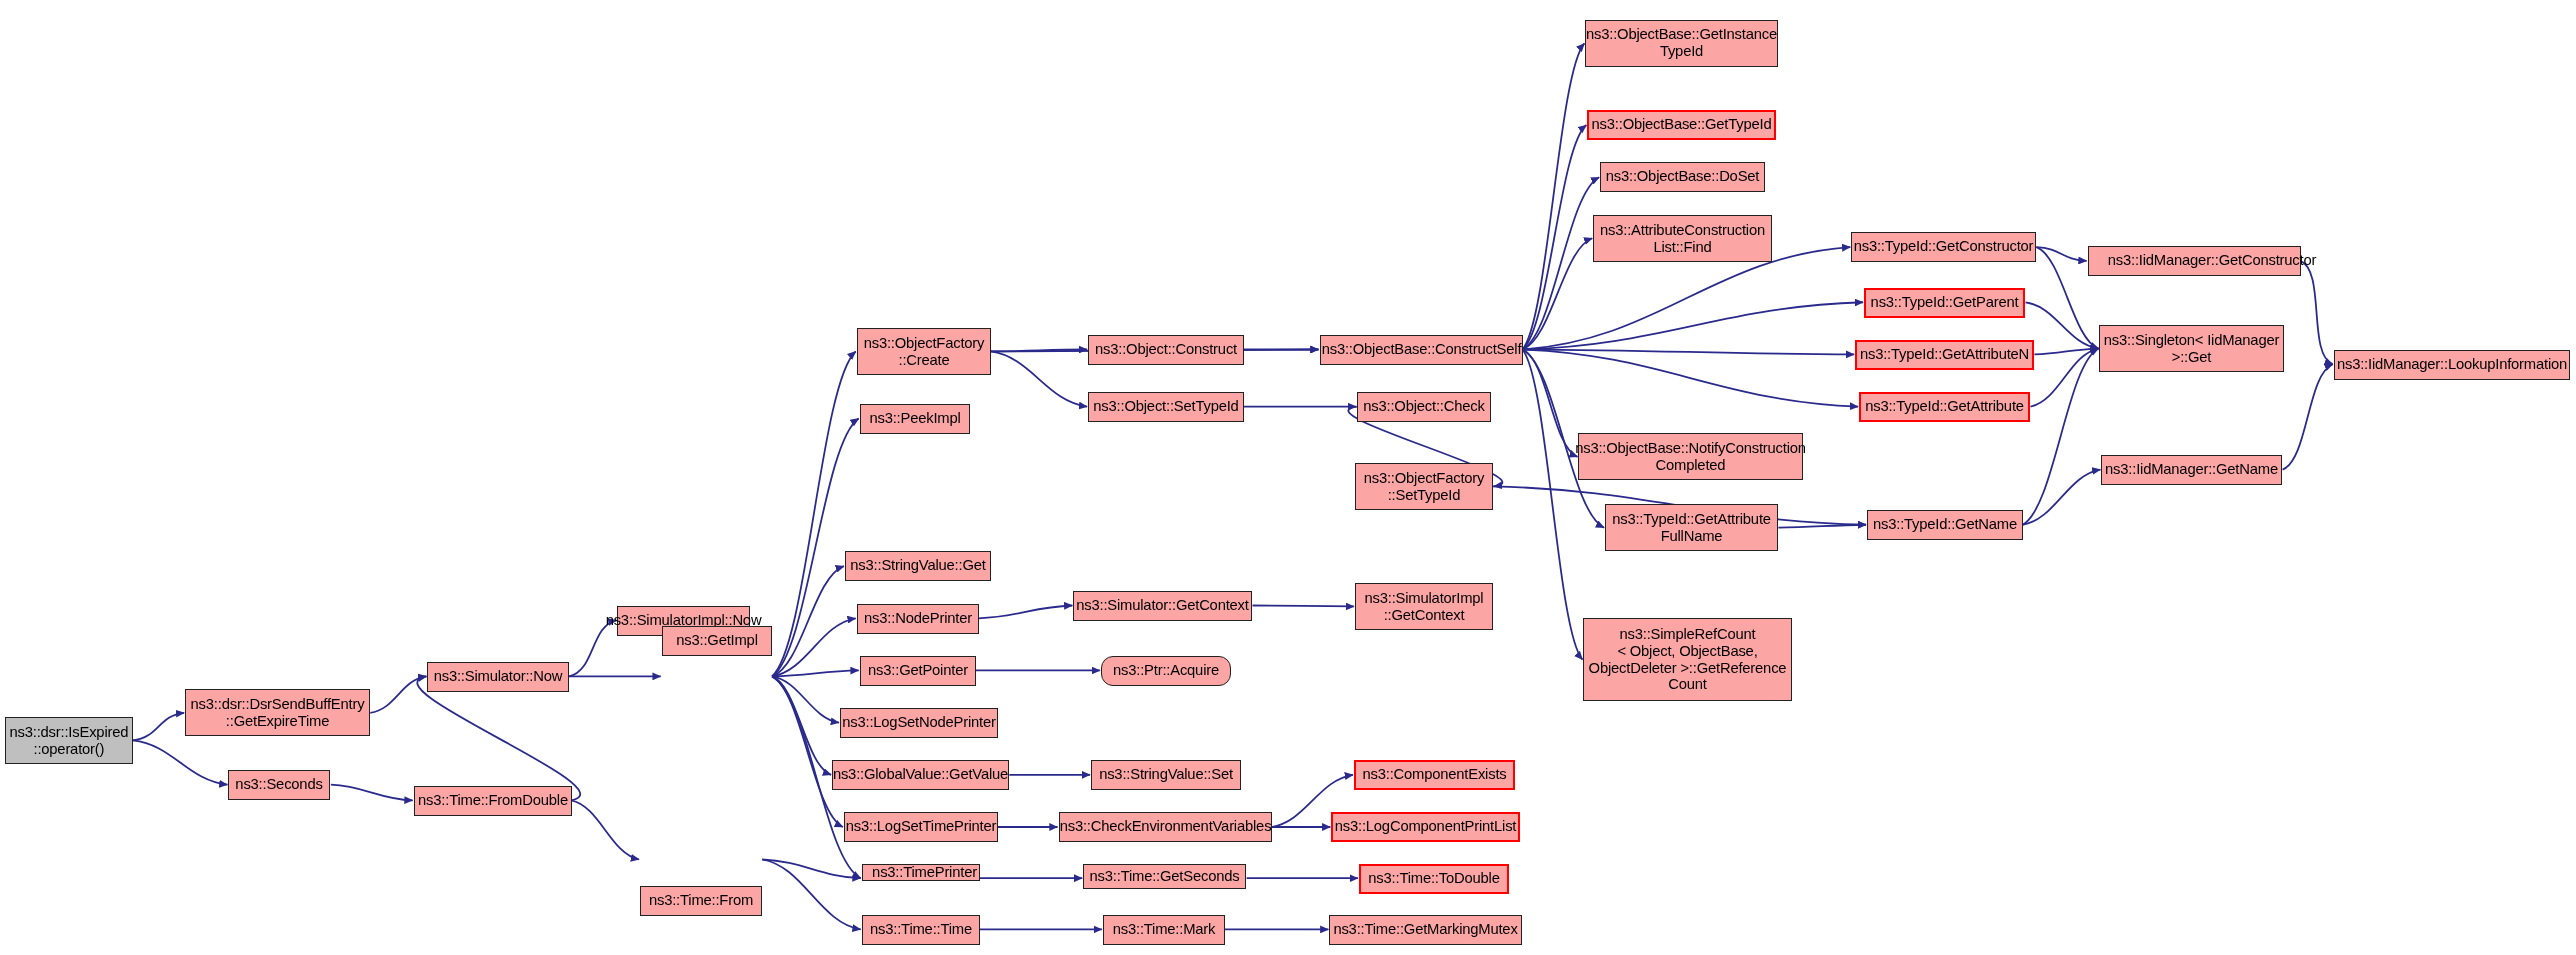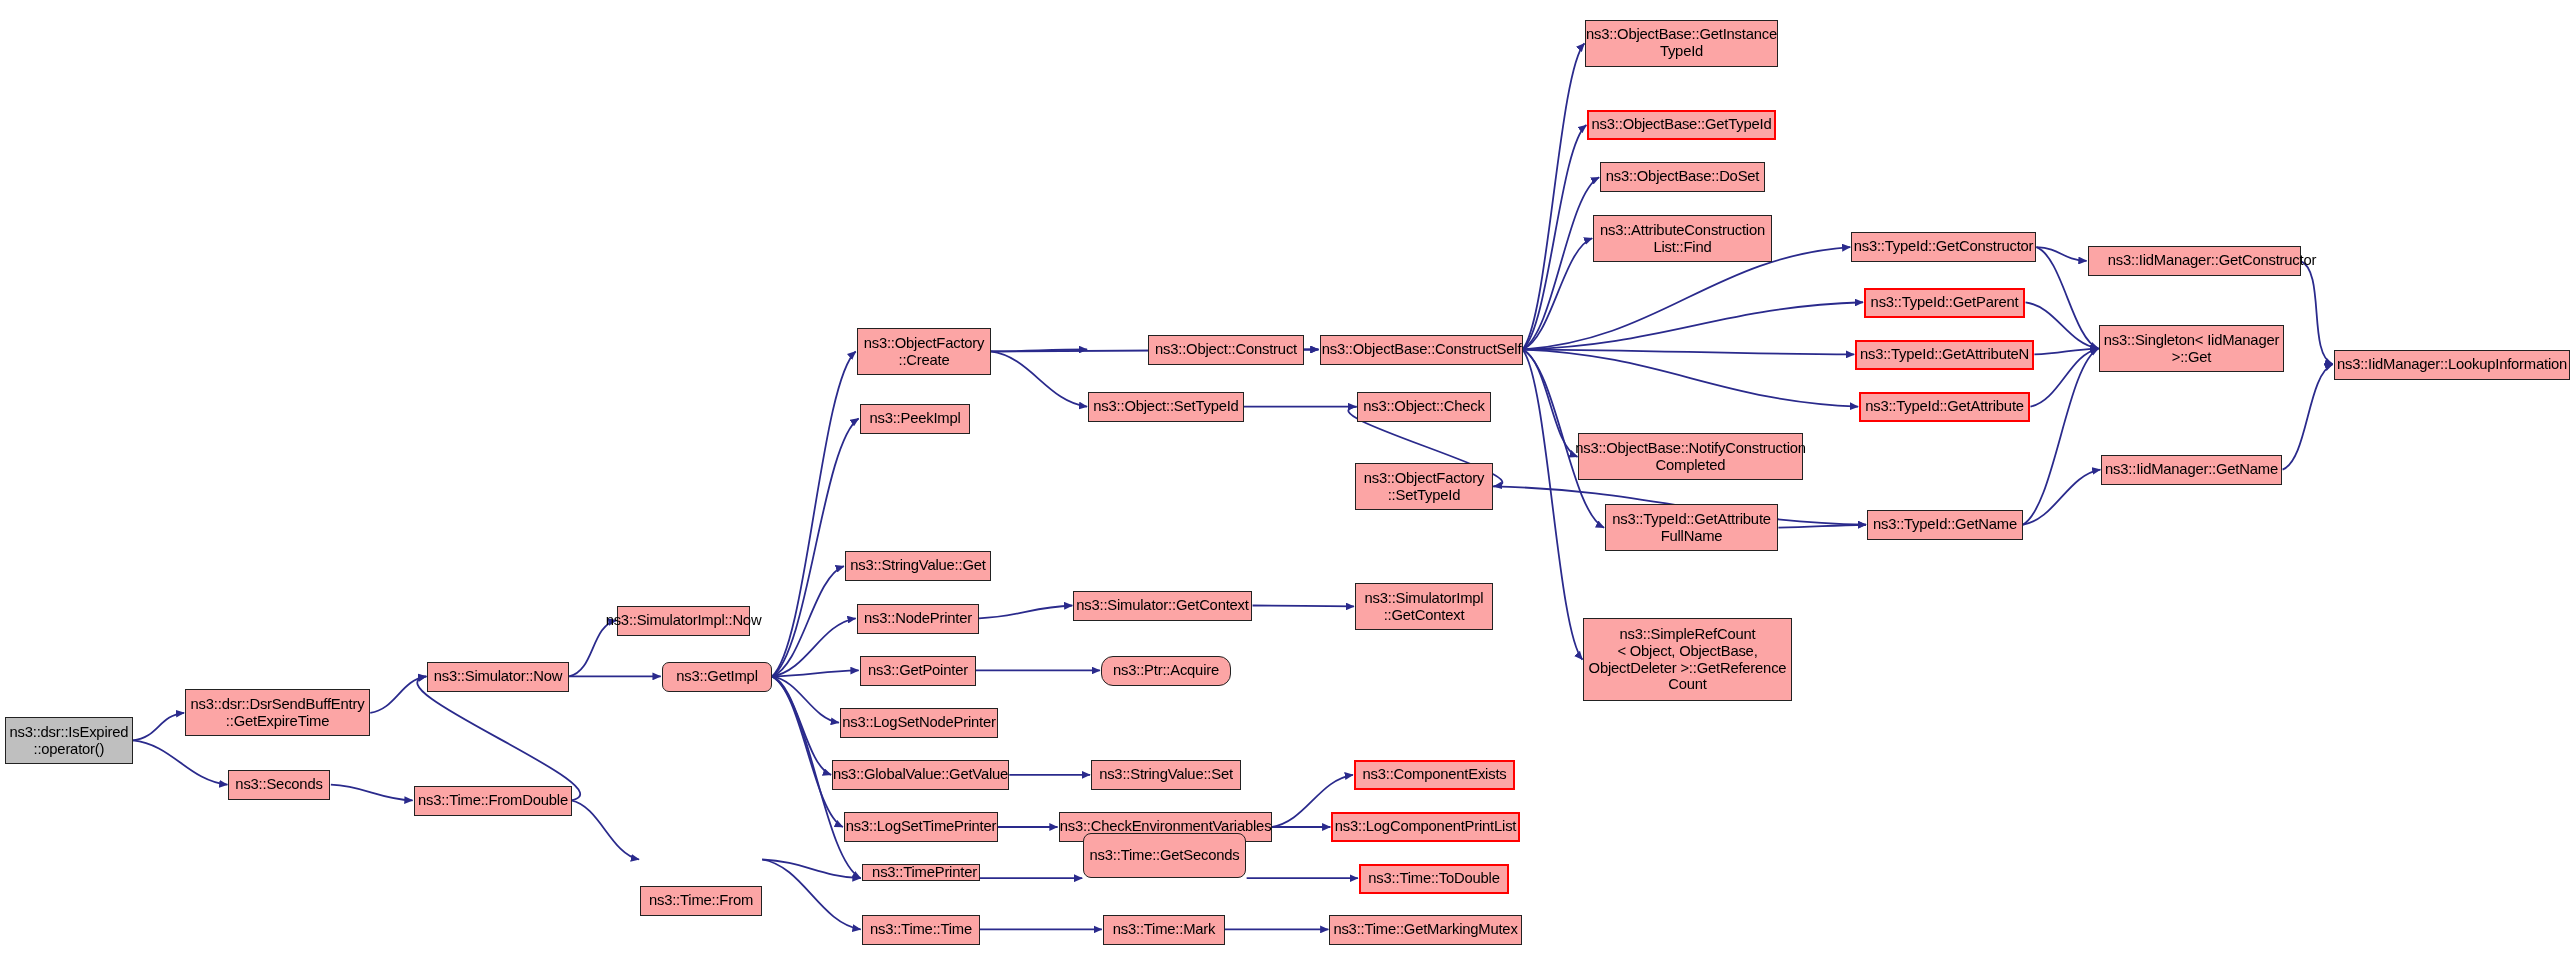--- a/index.html
+++ b/index.html
@@ -86,39 +86,39 @@
   </svg>
   <div id="node-layer">
       <div class="node root" style="left: 4.9px; top: 717px; width: 128px; height: 47px;">ns3::dsr::IsExpired
 ::operator()</div>
       <div class="node" style="left: 185px; top: 689px; width: 185px; height: 47px;">ns3::dsr::DsrSendBuffEntry
 ::GetExpireTime</div>
       <div class="node" style="left: 228px; top: 770px; width: 102px; height: 29.5px;">ns3::Seconds</div>
       <div class="node" style="left: 427px; top: 662px; width: 142px; height: 29.5px;">ns3::Simulator::Now</div>
       <div class="node" style="left: 414px; top: 786px; width: 158px; height: 29.5px;">ns3::Time::FromDouble</div>
       <div class="node" style="left: 617px; top: 606px; width: 133px; height: 29.5px;">ns3::SimulatorImpl::Now</div>
-      <div class="node" style="left: 662px; top: 662px; width: 110px; height: 29.5px; border-radius: 7px;">ns3::GetImpl</div>
+      <div class="node" style="left: 662px; top: 626px; width: 110px; height: 29.5px;">ns3::GetImpl</div>
       <div class="node" style="left: 640px; top: 886px; width: 122px; height: 29.5px;">ns3::Time::From</div>
       <div class="node" style="left: 857px; top: 328px; width: 134px; height: 47px;">ns3::ObjectFactory
 ::Create</div>
       <div class="node" style="left: 860px; top: 404px; width: 110px; height: 29.5px;">ns3::PeekImpl</div>
       <div class="node" style="left: 845px; top: 551px; width: 146px; height: 29.5px;">ns3::StringValue::Get</div>
       <div class="node" style="left: 857px; top: 604px; width: 122px; height: 29.5px;">ns3::NodePrinter</div>
       <div class="node" style="left: 860px; top: 656px; width: 116px; height: 29.5px;">ns3::GetPointer</div>
       <div class="node" style="left: 840px; top: 708px; width: 158px; height: 29.5px;">ns3::LogSetNodePrinter</div>
       <div class="node" style="left: 832px; top: 760px; width: 177px; height: 29.5px;">ns3::GlobalValue::GetValue</div>
       <div class="node" style="left: 844px; top: 812px; width: 154px; height: 29.5px;">ns3::LogSetTimePrinter</div>
       <div class="node" style="left: 862px; top: 864px; width: 118px; height: 17px; padding-left: 10px;">ns3::TimePrinter</div>
       <div class="node" style="left: 862px; top: 915px; width: 118px; height: 29.5px;">ns3::Time::Time</div>
-      <div class="node" style="left: 1148px; top: 335px; width: 156px; height: 29.5px;">ns3::Object::Construct</div>
+      <div class="node" style="left: 1088px; top: 335px; width: 156px; height: 29.5px;">ns3::Object::Construct</div>
       <div class="node" style="left: 1088px; top: 392px; width: 156px; height: 29.5px;">ns3::Object::SetTypeId</div>
       <div class="node" style="left: 1073px; top: 591px; width: 179px; height: 29.5px;">ns3::Simulator::GetContext</div>
       <div class="node" style="left: 1091px; top: 760px; width: 150px; height: 29.5px;">ns3::StringValue::Set</div>
       <div class="node" style="left: 1059px; top: 812px; width: 213px; height: 29.5px;">ns3::CheckEnvironmentVariables</div>
-      <div class="node" style="left: 1083px; top: 833px; width: 163px; height: 45px; border-radius: 8px;">ns3::Time::GetSeconds</div>
+      <div class="node" style="left: 1083px; top: 864px; width: 163px; height: 25px;">ns3::Time::GetSeconds</div>
       <div class="node" style="left: 1103px; top: 915px; width: 122px; height: 29.5px;">ns3::Time::Mark</div>
       <div class="node" style="left: 1320px; top: 335px; width: 203px; height: 29.5px;">ns3::ObjectBase::ConstructSelf</div>
       <div class="node" style="left: 1357px; top: 392px; width: 134px; height: 29.5px;">ns3::Object::Check</div>
       <div class="node" style="left: 1355px; top: 463px; width: 138px; height: 47px;">ns3::ObjectFactory
 ::SetTypeId</div>
       <div class="node" style="left: 1355px; top: 583px; width: 138px; height: 47px;">ns3::SimulatorImpl
 ::GetContext</div>
       <div class="node" style="left: 1585px; top: 19.7px; width: 193px; height: 47px;">ns3::ObjectBase::GetInstance
 TypeId</div>
       <div class="node red" style="left: 1587px; top: 110px; width: 189px; height: 29.5px;">ns3::ObjectBase::GetTypeId</div>

